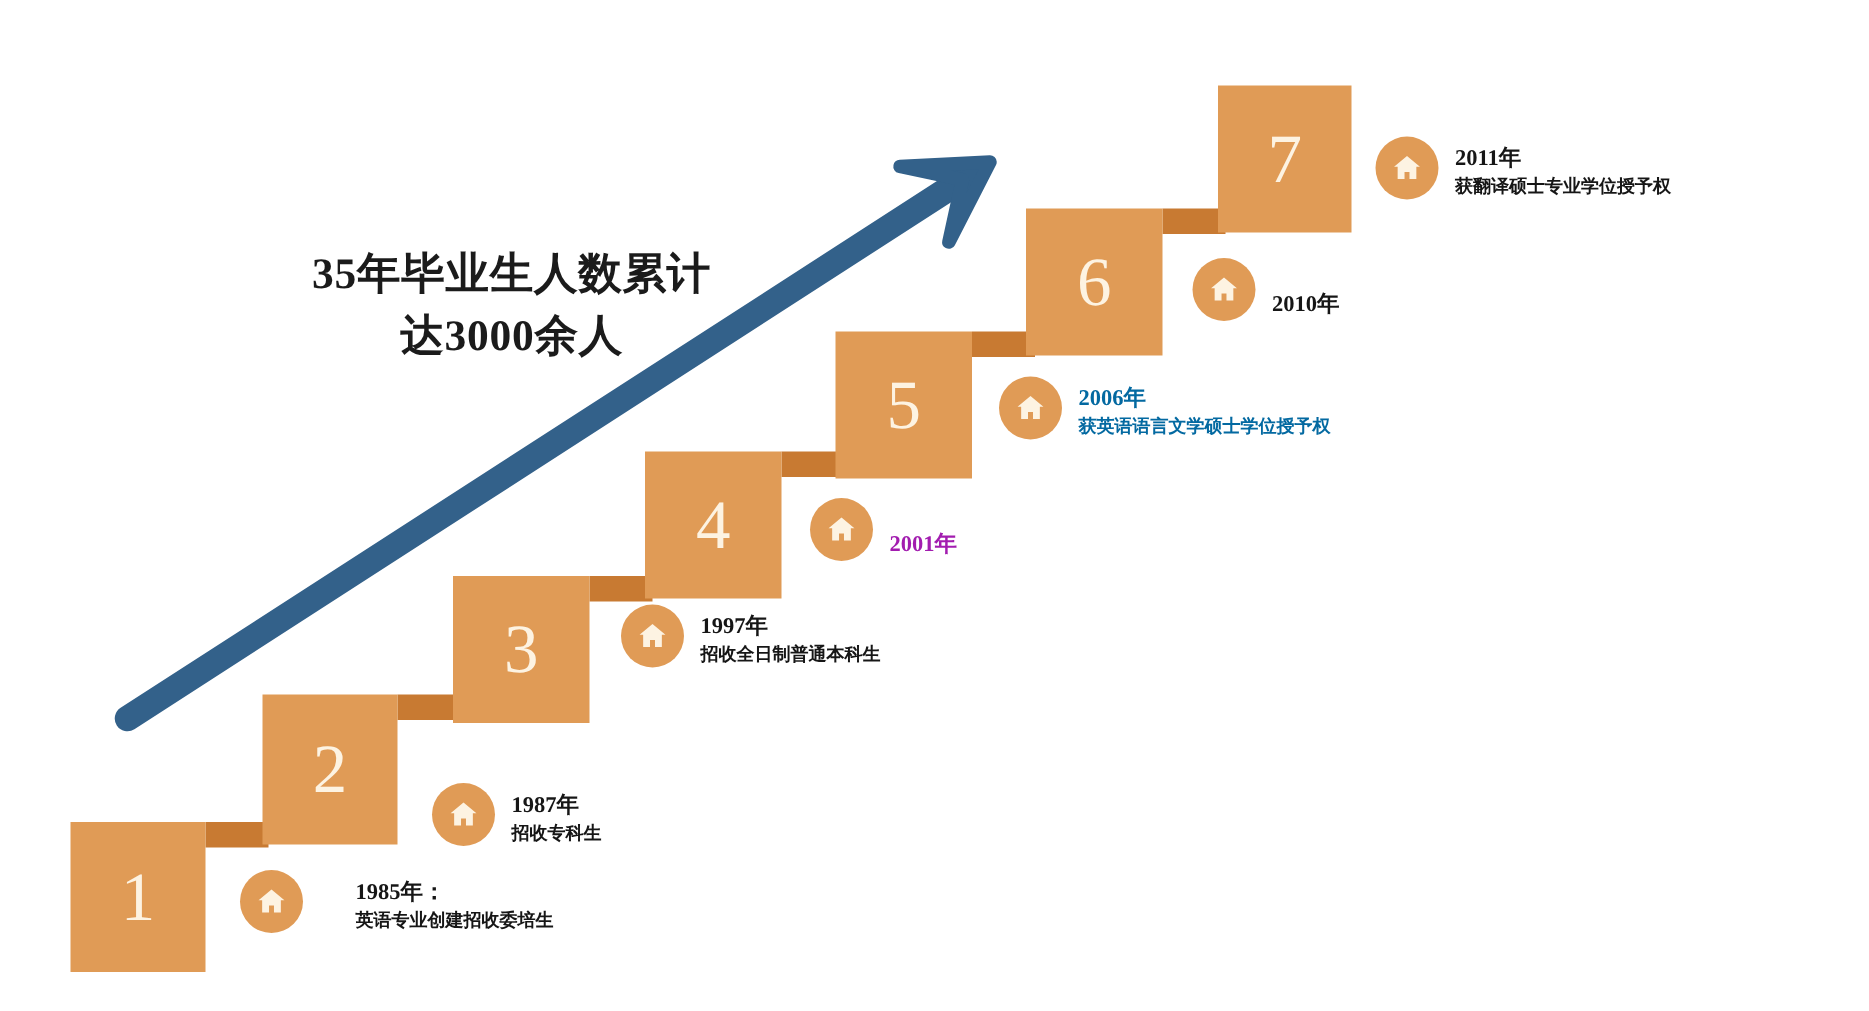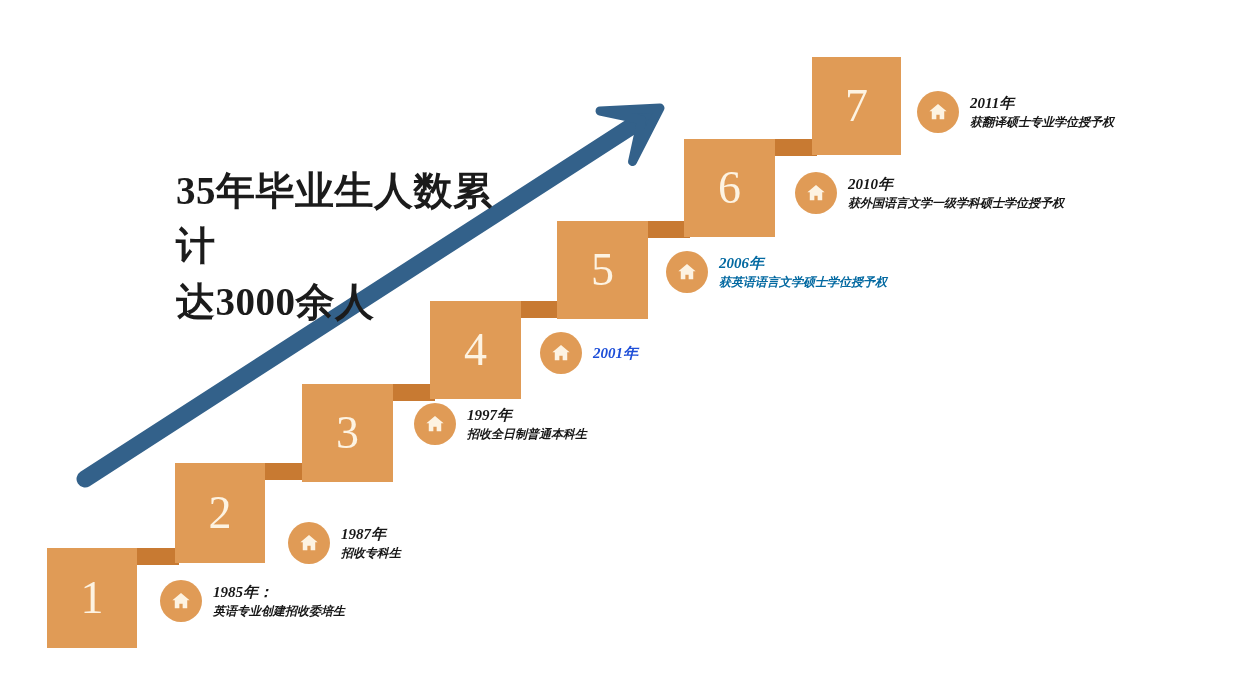--- a/index.html
+++ b/index.html
@@ -14,25 +14,26 @@
   
   #arrow-layer{position:absolute;left:0;top:0;width:1246px;height:674px;}
 
   
   #title{
     position:absolute;
     left:176px;top:163px;
     width:330px;
     font-family:"Liberation Serif", serif;
     font-weight:bold;
-    font-size:39px;
+    font-size:29px;
     line-height:1.42;
     color:#1b1b1b;
     letter-spacing:0.5px;
     white-space:pre-line;
+    text-align:center;
   }
 
   
   .step{position:absolute;}
   .step-box{
     position:absolute;
     background:#e09b56;
   }
   .step-riser{
     position:absolute;
@@ -46,21 +47,21 @@
     align-items:center;
     justify-content:center;
     color:#fdf3e2;
     font-family:"Liberation Serif", serif;
     font-size:46px;
     font-weight:400;
     line-height:1;
   }
 
   
-  .annot{position:absolute;display:flex;align-items:center;font-style:italic;}
+  .annot{position:absolute;display:flex;align-items:flex-end;}
   .annot-icon{
     width:42px;height:42px;border-radius:50%;
     background:#e09b56;
     flex:0 0 42px;
     display:flex;align-items:center;justify-content:center;
     margin-right:11px;
   }
   .annot-icon svg{display:block;}
   .annot-text{
     font-family:"Liberation Serif", serif;
@@ -124,21 +125,21 @@
           <div class="step-num" style="color: rgb(253, 243, 226);">6</div>
         </div>
       </div>
       <div class="step">
         <div class="step-box" style="left: 812px; top: 57px; width: 89px; height: 98px; background: rgb(224, 155, 86);">
           <div class="step-num" style="color: rgb(253, 243, 226);">7</div>
         </div>
       </div>
     </div>
   <div id="annots-layer">
-      <div class="annot" style="left: 160px; top: 580px;">
+      <div class="annot" style="left: 160px; top: 580px; gap: 24px;">
         <div class="annot-icon" style="background: rgb(224, 155, 86);">
           <svg width="22" height="22" viewBox="0 0 24 24" aria-hidden="true">
             <path fill="#fdf3e2" d="M12 3.2 2.6 11.1h2.6V20h5.0v-5.1h3.6V20h5.0v-8.9h2.6z"></path>
           </svg>
         </div>
         <div class="annot-text" style="color: rgb(22, 22, 22);">
           <span class="annot-year">1985年：</span>
           <span class="annot-desc">英语专业创建招收委培生</span>
         </div>
       </div>
@@ -163,21 +164,21 @@
           <span class="annot-year">1997年</span>
           <span class="annot-desc">招收全日制普通本科生</span>
         </div>
       </div>
       <div class="annot" style="left: 540px; top: 332px;">
         <div class="annot-icon" style="background: rgb(224, 155, 86);">
           <svg width="22" height="22" viewBox="0 0 24 24" aria-hidden="true">
             <path fill="#fdf3e2" d="M12 3.2 2.6 11.1h2.6V20h5.0v-5.1h3.6V20h5.0v-8.9h2.6z"></path>
           </svg>
         </div>
-        <div class="annot-text" style="color: #1d4ed8;">
+        <div class="annot-text" style="color: #a21caf;">
           <span class="annot-year">2001年</span>
         </div>
       </div>
       <div class="annot" style="left: 666px; top: 251px;">
         <div class="annot-icon" style="background: rgb(224, 155, 86);">
           <svg width="22" height="22" viewBox="0 0 24 24" aria-hidden="true">
             <path fill="#fdf3e2" d="M12 3.2 2.6 11.1h2.6V20h5.0v-5.1h3.6V20h5.0v-8.9h2.6z"></path>
           </svg>
         </div>
         <div class="annot-text" style="color: #0369a1;">
@@ -186,21 +187,20 @@
         </div>
       </div>
       <div class="annot" style="left: 795px; top: 172px;">
         <div class="annot-icon" style="background: rgb(224, 155, 86);">
           <svg width="22" height="22" viewBox="0 0 24 24" aria-hidden="true">
             <path fill="#fdf3e2" d="M12 3.2 2.6 11.1h2.6V20h5.0v-5.1h3.6V20h5.0v-8.9h2.6z"></path>
           </svg>
         </div>
         <div class="annot-text" style="color: rgb(22, 22, 22);">
           <span class="annot-year">2010年</span>
-          <span class="annot-desc">获外国语言文学一级学科硕士学位授予权</span>
         </div>
       </div>
       <div class="annot" style="left: 917px; top: 91px;">
         <div class="annot-icon" style="background: rgb(224, 155, 86);">
           <svg width="22" height="22" viewBox="0 0 24 24" aria-hidden="true">
             <path fill="#fdf3e2" d="M12 3.2 2.6 11.1h2.6V20h5.0v-5.1h3.6V20h5.0v-8.9h2.6z"></path>
           </svg>
         </div>
         <div class="annot-text" style="color: rgb(22, 22, 22);">
           <span class="annot-year">2011年</span>

